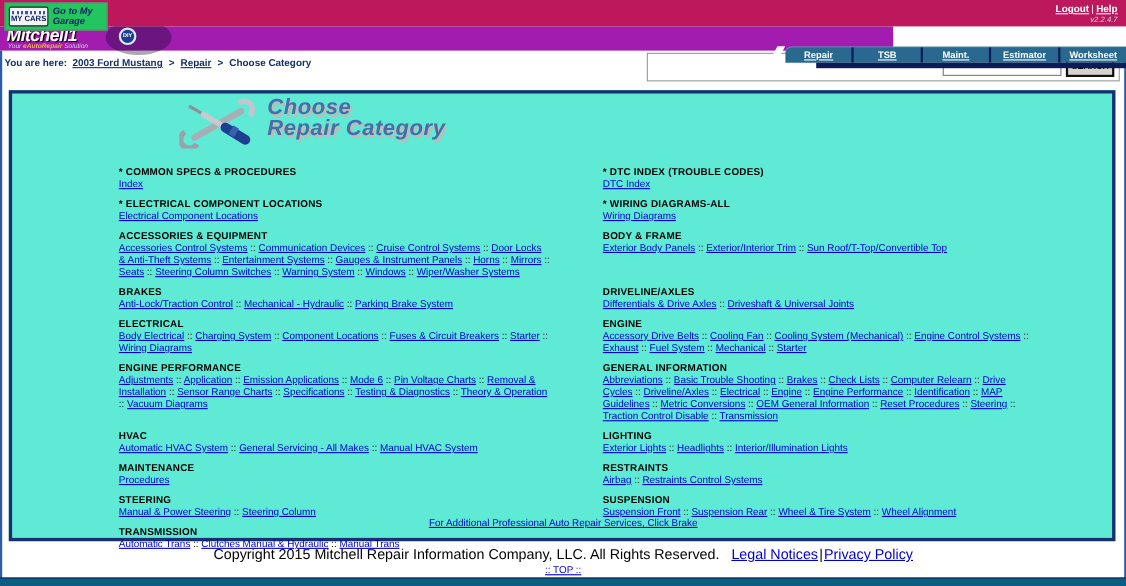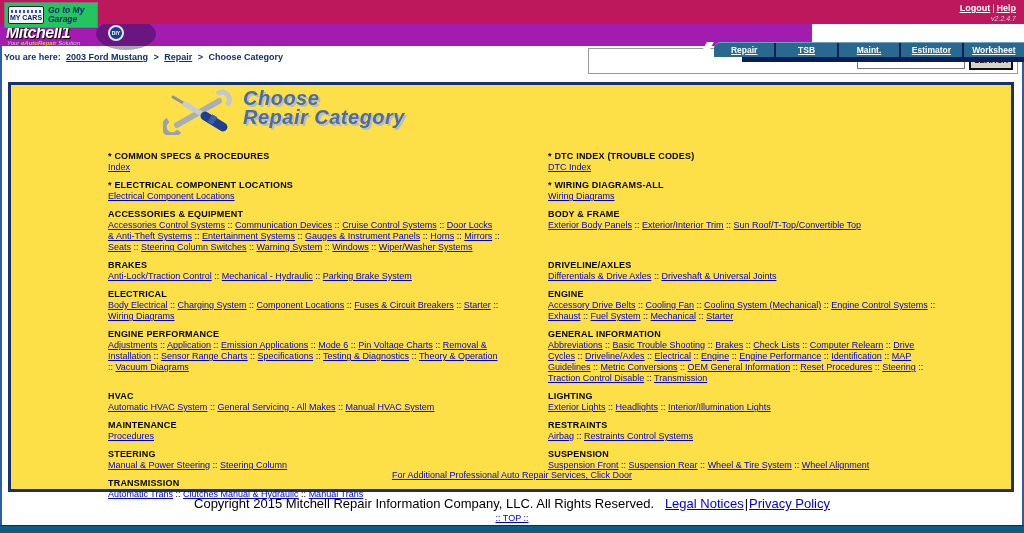--- a/index.html
+++ b/index.html
@@ -54,21 +54,21 @@
 
   
   .search-panel { position:absolute; top:48px; left:588px; width:430px; height:26px; background:#fff;
                   border:1px solid #9a9a9a; z-index:4; display:flex; align-items:center;
                   justify-content:flex-end; padding-right:4px; gap:4px; }
   .search-input { width:108px; height:15px; border:1px solid #7a7a7a; font-size:9px; padding:0 2px; }
   .search-button { height:17px; background:#d6d3cc; border:2px solid #111; font-size:8px; font-weight:bold;
                    padding:0 3px; line-height:12px; cursor:pointer; font-family:"Liberation Sans",sans-serif; }
 
   
-  .content { position:absolute; top:82px; left:8px; width:1006px; height:410px; background:#fde047;
+  .content { position:absolute; top:82px; left:8px; width:1006px; height:410px; background:#5eead4;
              border:3px solid #16316e; z-index:1; }
   .hero { display:flex; align-items:flex-start; margin:4px 0 0 152px; height:48px; }
   .hero-icon { width:70px; height:46px; }
   .hero-text { margin-left:10px; font-size:20px; font-weight:bold; font-style:italic; color:#4a6da7;
                line-height:19px; text-shadow:2px 2px 0 #bcbcbc; letter-spacing:.5px; }
 
   .category-grid { display:grid; grid-template-columns:392px 392px; column-gap:48px; row-gap:7px;
                    margin:14px 0 0 97px; }
   .cat { font-size:9px; line-height:11px; }
   .cat-title { font-weight:bold; color:#000; letter-spacing:.2px; }
@@ -235,21 +235,21 @@
       <div class="cat">
         <div class="cat-title">TRANSMISSION</div>
         <div class="cat-links"><a href="#">Automatic Trans</a> :: <a href="#">Clutches Manual &amp; Hydraulic</a> :: <a href="#">Manual Trans</a></div>
       </div>
       <div class="cat"></div>
     </div>
 </div>
 
 <div class="footer">
   <div class="footer-services">
-    <a href="#">For Additional Professional Auto Repair Services, Click Door</a>
+    <a href="#">For Additional Professional Auto Repair Services, Click Brake</a>
   </div>
   <div class="footer-copy">
     <span>Copyright 2015 Mitchell Repair Information Company, LLC.  All Rights Reserved.</span>&nbsp;&nbsp;
     <a href="#">Legal Notices</a><span class="pipe">|</span><a href="#">Privacy Policy</a>
   </div>
   <div class="footer-top">
     <a href="#">:: TOP ::</a>
   </div>
 </div>
 <div class="bottombar"></div>

